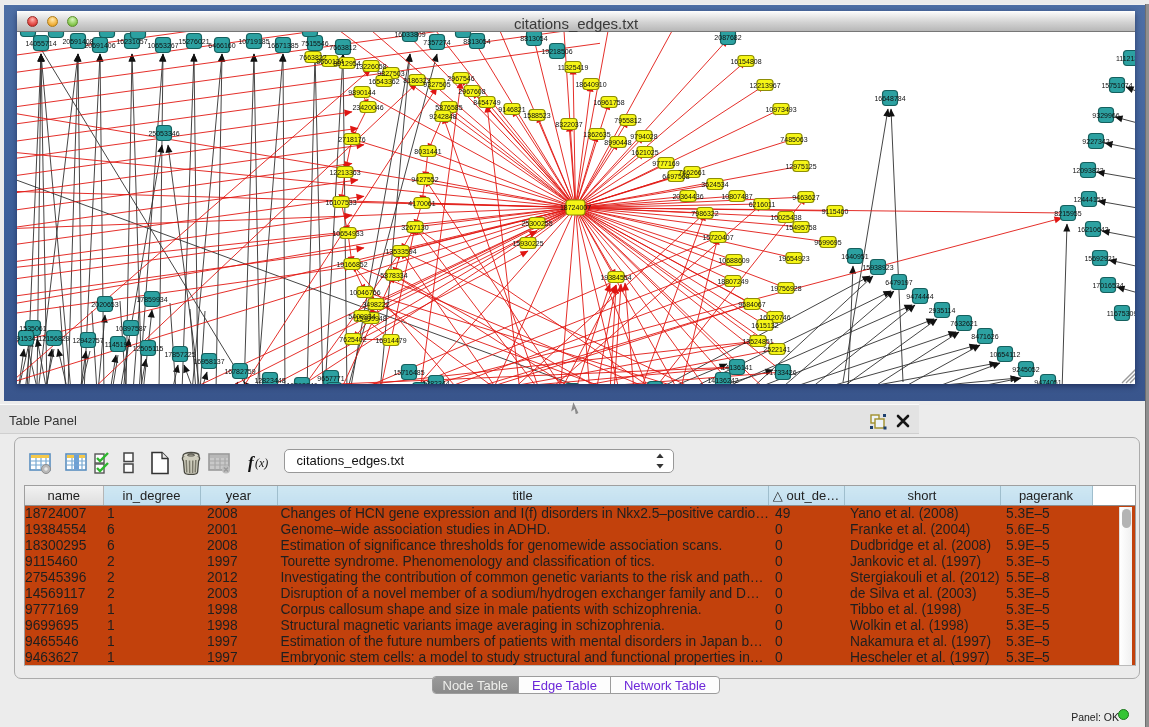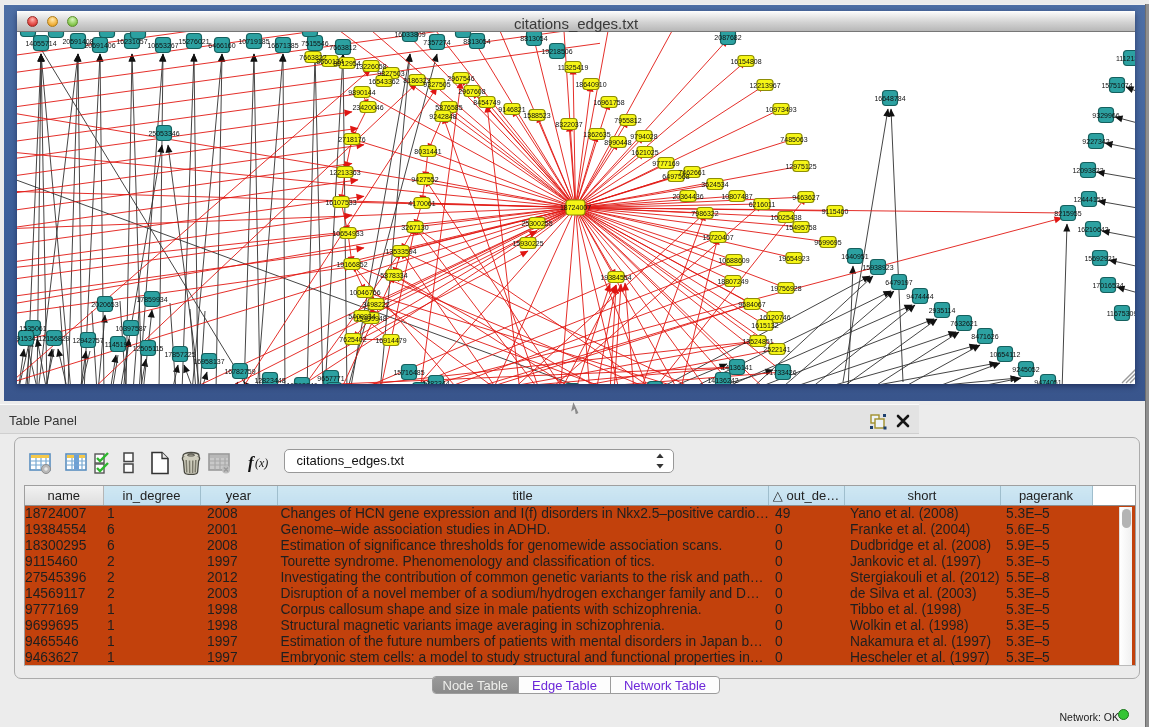--- a/index.html
+++ b/index.html
@@ -837,15 +837,15 @@
         <div id="vscroll">
             <div id="vthumb"></div>
           </div>
       </div>
     </div>
       <div id="tabs">
         <div class="sel">Node Table</div>
         <div>Edge Table</div>
         <div>Network Table</div>
       </div>
-    <div id="mem">Network: OK</div>
+    <div id="mem">Panel: OK</div>
       <div id="memdot"></div>
   </div>
 </div>
 </body></html>

